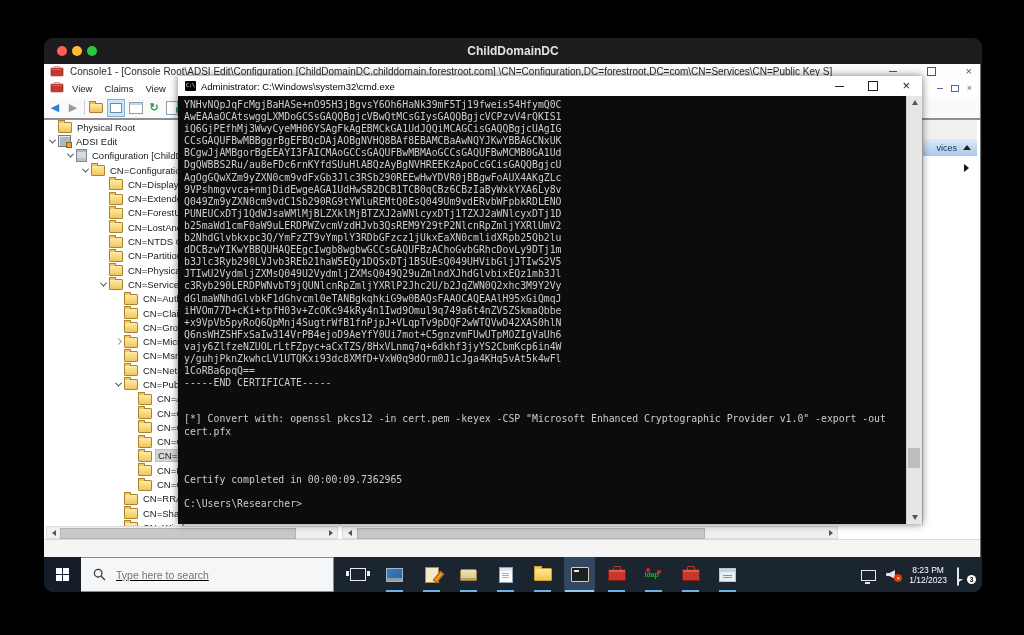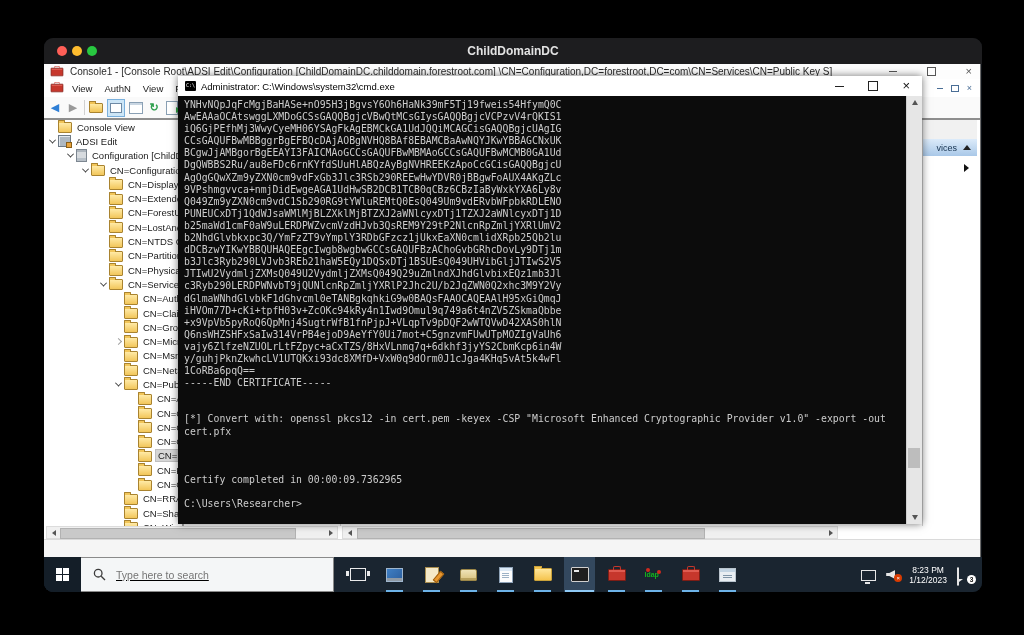--- a/index.html
+++ b/index.html
@@ -179,21 +179,21 @@
           <span class="mainctl">
             <span class="ctl-min"></span>
             <span class="ctl-max"></span>
             <span class="ctl-x">×</span>
           </span>
         </div>
 
         <div class="mmc-menubar">
           <span class="g mmc-toolbox" style="transform:scale(.7);margin-left:4px"></span>
           <span class="menu-item">View</span>
-          <span class="menu-item">AuthN</span>
+          <span class="menu-item">Claims</span>
           <span class="menu-item">View</span>
           <span class="menu-item">Favor</span>
           <span class="childctl">
             <span class="cc-min"></span>
             <span class="cc-rest"></span>
             <span class="cc-x">×</span>
           </span>
         </div>
 
         <div class="mmc-toolbar">
@@ -212,21 +212,21 @@
           <span class="tbi tb-refresh">↻</span>
           <span class="tbi">
               <span class="tb-export"></span>
             </span>
         </div>
 
         <div class="treepane" id="treepane">
             <div class="trow" style="padding-left: 2px;">
               <span class="exp"></span>
               <span class="ticon folder"></span>
-              <span class="tlabel">Console View</span>
+              <span class="tlabel">Physical Root</span>
             </div>
             <div class="trow" style="padding-left: 2px;">
               <span class="exp open"></span>
               <span class="ticon adsi"></span>
               <span class="tlabel">ADSI Edit</span>
             </div>
             <div class="trow" style="padding-left: 20px;">
               <span class="exp open"></span>
               <span class="ticon server"></span>
               <span class="tlabel">Configuration [ChildD</span>

